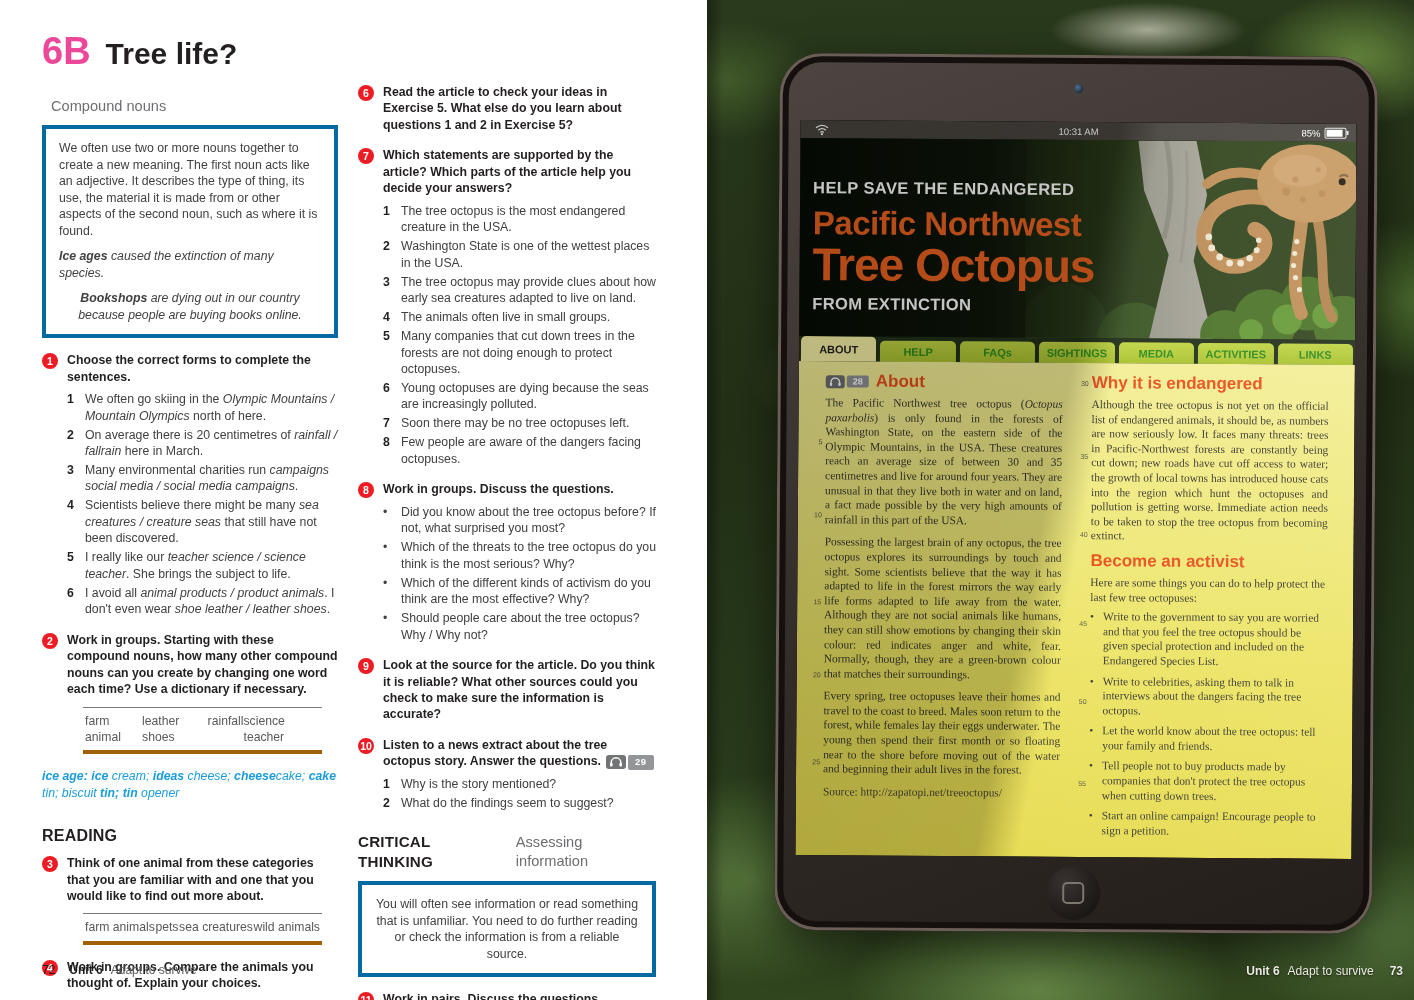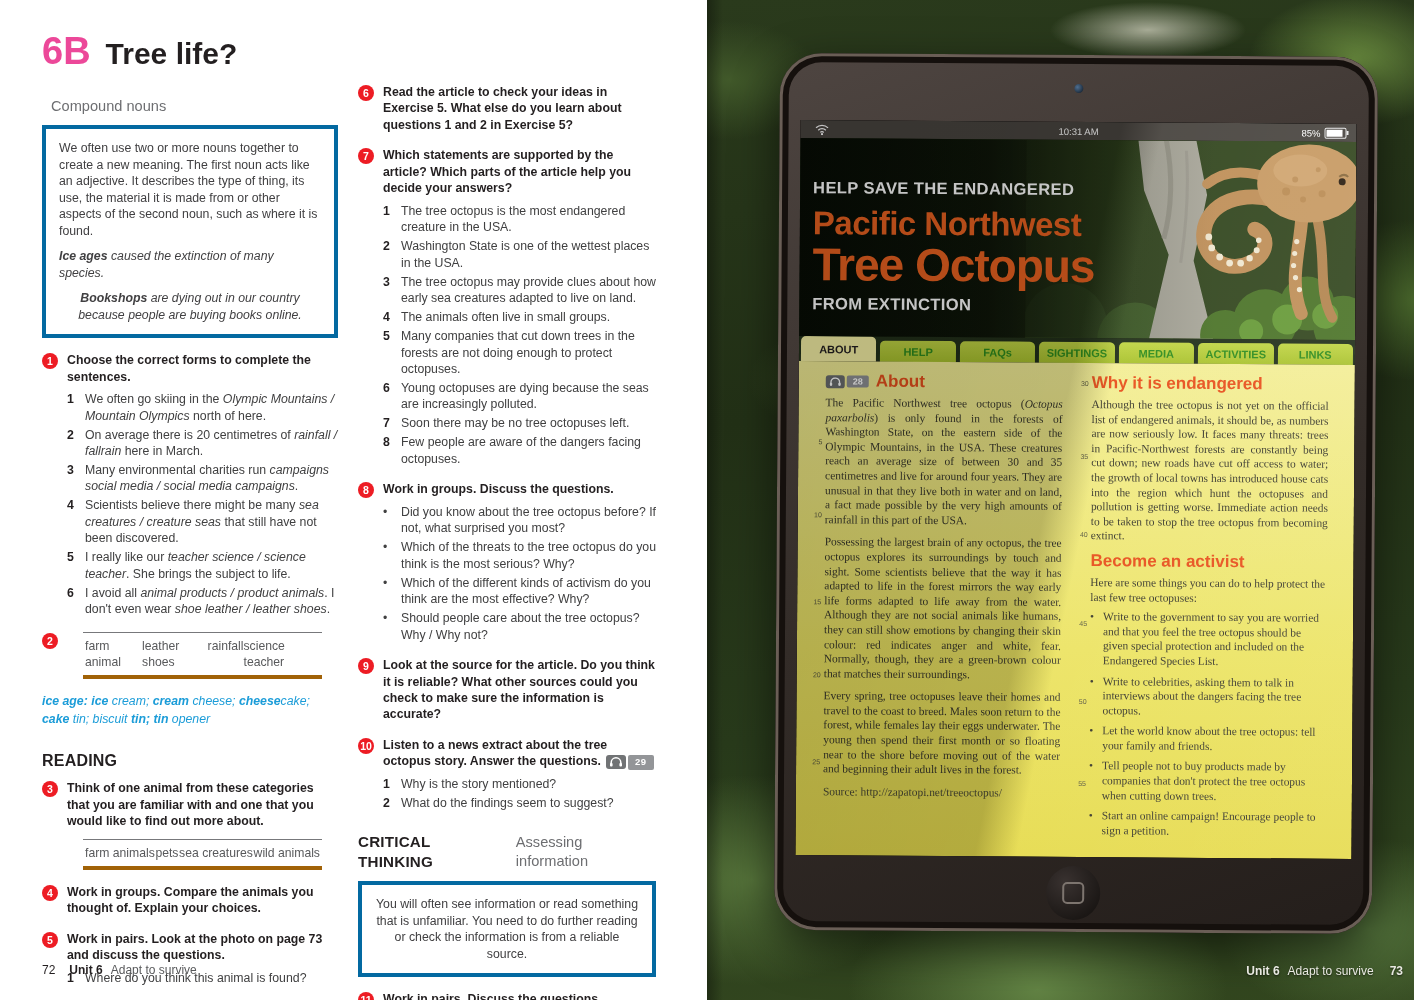--- a/index.html
+++ b/index.html
@@ -172,29 +172,30 @@
             </div>
           <div class="si">
               <span class="n">6</span>
               <span class="t">I avoid all <i>animal products / product animals</i>. I don't even wear <i>shoe leather / leather shoes</i>.</span>
             </div>
         </div>
       </div>
 
       <div class="ex">
         <span class="exnum">2</span>
+        <p class="extext">Work in groups. Starting with these compound nouns, how many other compound nouns can you create by changing one word each time? Use a dictionary if necessary.</p>
         <div class="wordbox">
           <span>farm animal</span>
           <span>leather shoes</span>
           <span>rainfall</span>
           <span>science teacher</span>
         </div>
       </div>
 
-      <div class="answer"><b>ice age: ice</b> cream; <b>cream</b> cheese; <b>cheese</b>cake; <b>cake</b> tin; biscuit <b>tin; tin</b> opener</div>
+      <div class="answer"><b>ice age: ice</b> cream; <b>ideas</b> cheese; <b>cheese</b>cake; <b>cake</b> tin; biscuit <b>tin; tin</b> opener</div>
 
       <div class="sec-row" style="margin-top:22px;">
         <span class="sechead" style="font-size:16px;">READING</span>
       </div>
 
       <div class="ex">
         <span class="exnum">3</span>
         <p class="extext">Think of one animal from these categories that you are familiar with and one that you would like to find out more about.</p>
         <div class="wordbox">
           <span>farm animals</span>

